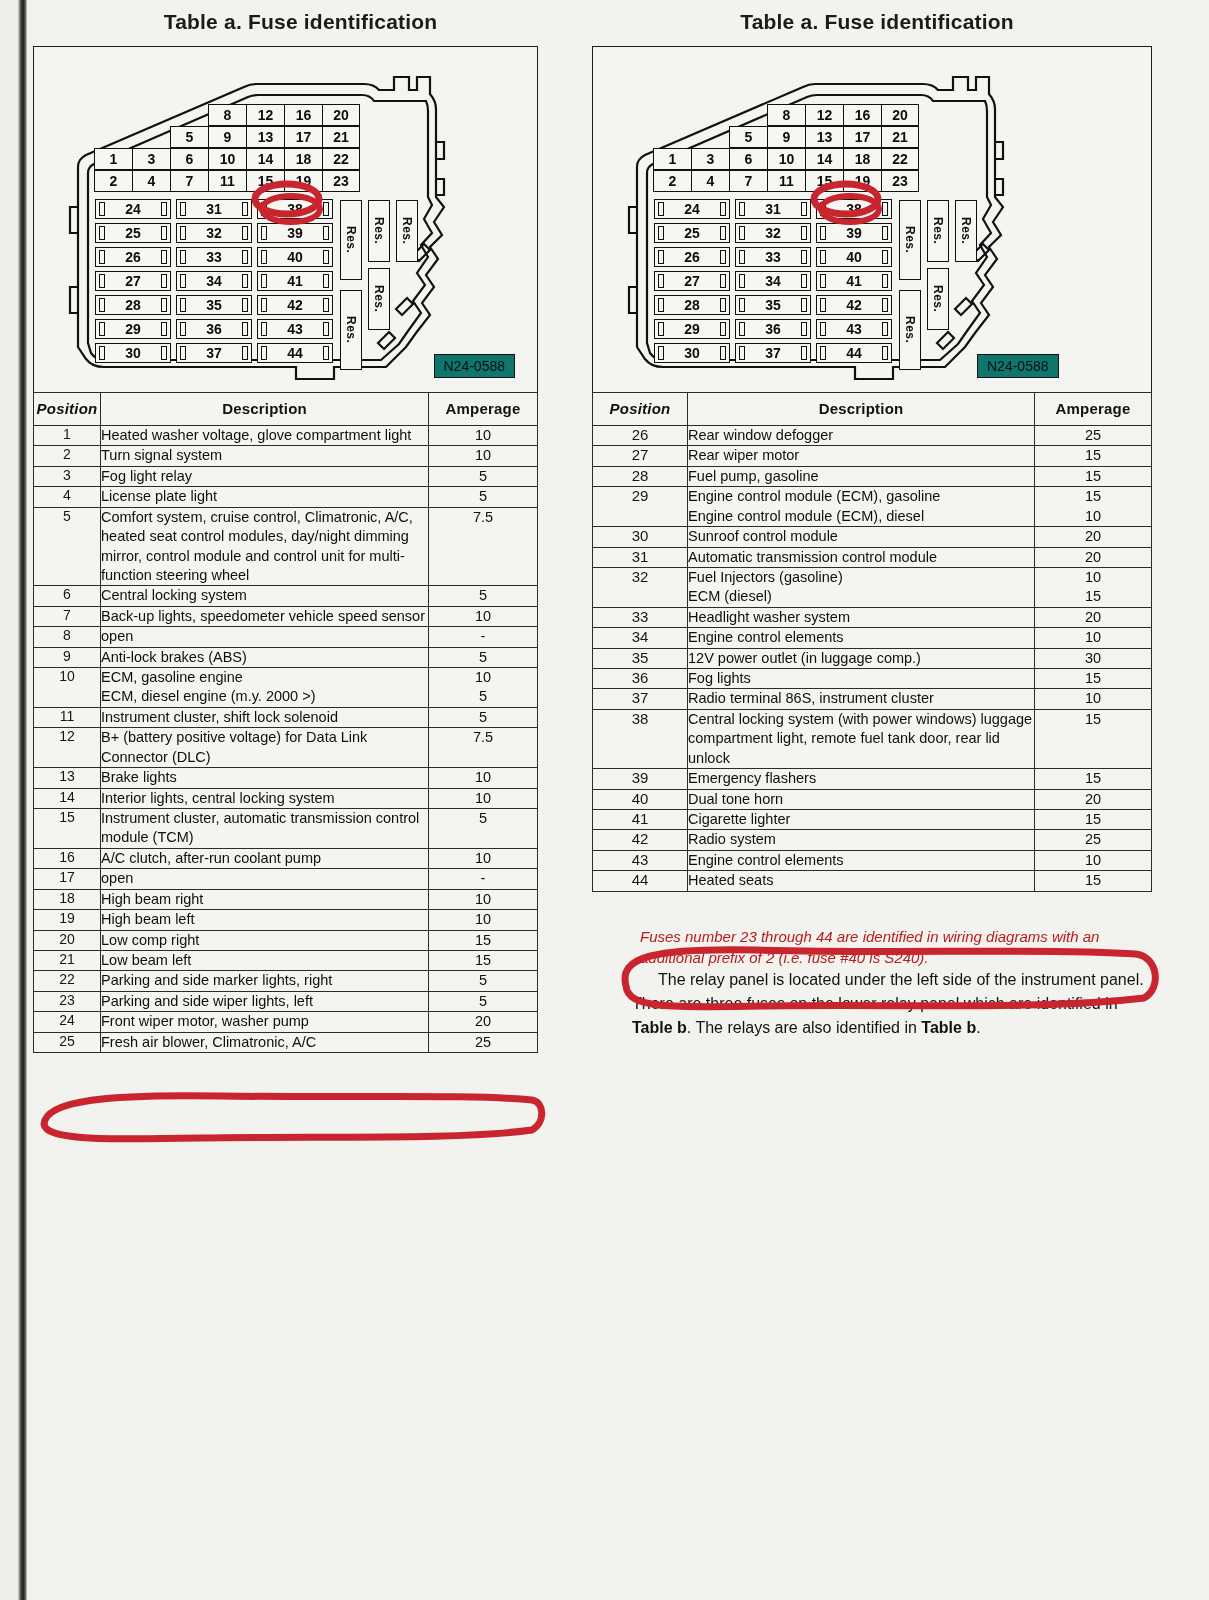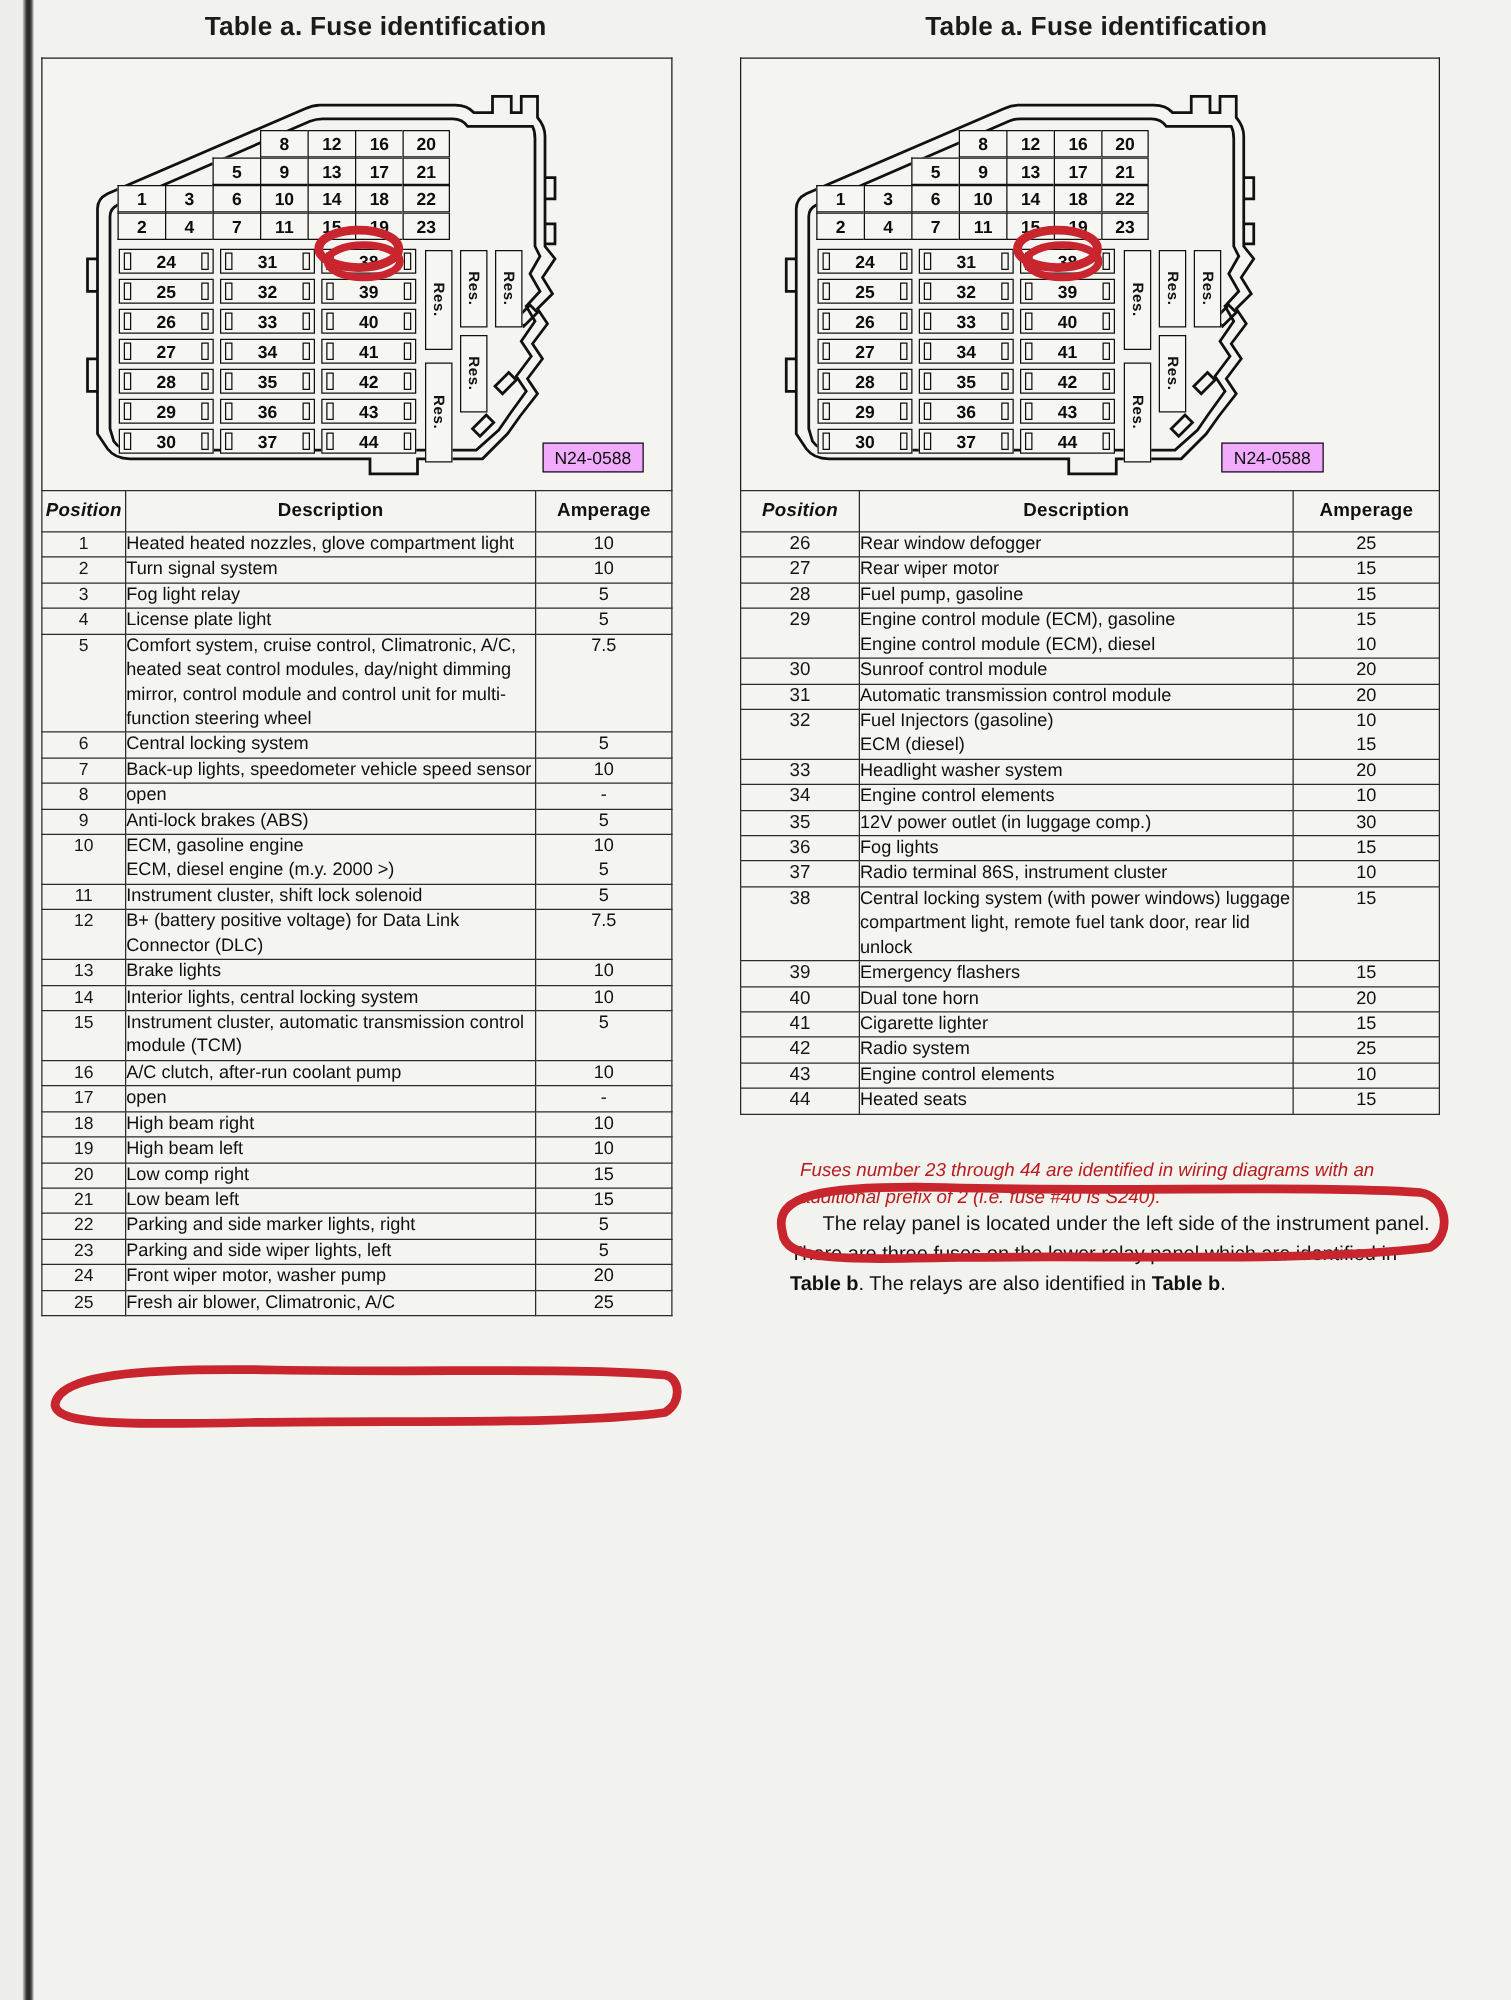--- a/index.html
+++ b/index.html
@@ -63,21 +63,21 @@
 
   .res{
     border:1px solid #111;box-sizing:border-box;background:#f6f6f2;
     width:22px;display:flex;align-items:center;justify-content:center;
     font-size:12px;font-weight:bold;color:#111;
     writing-mode:vertical-rl;text-orientation:mixed;
     position:absolute;letter-spacing:.5px;
   }
 
   .partno{
-    position:absolute;border:1.6px solid #111;background:#f0abfc;
+    position:absolute;border:1.6px solid #111;background:#0f766e;
     font-size:14px;padding:3px 9px;color:#0d0d0d;
   }
 
   
   table.fuse-table{
     border-collapse:collapse;width:100%;
     background:#f4f4f0;border:1.6px solid #1d1d1d;
     table-layout:fixed;
   }
   table.fuse-table th,table.fuse-table td{
@@ -248,21 +248,21 @@
       <thead>
         <tr>
           <th class="h-pos">Position</th>
           <th>Description</th>
           <th class="h-amp">Amperage</th>
         </tr>
       </thead>
       <tbody id="left-tbody">
           <tr>
             <td class="c-pos">1</td>
-            <td class="c-desc">Heated heated nozzles, glove compartment light</td>
+            <td class="c-desc">Heated washer voltage, glove compartment light</td>
             <td class="c-amp">10</td>
           </tr>
           <tr>
             <td class="c-pos">2</td>
             <td class="c-desc">Turn signal system</td>
             <td class="c-amp">10</td>
           </tr>
           <tr>
             <td class="c-pos">3</td>
             <td class="c-desc">Fog light relay</td>

